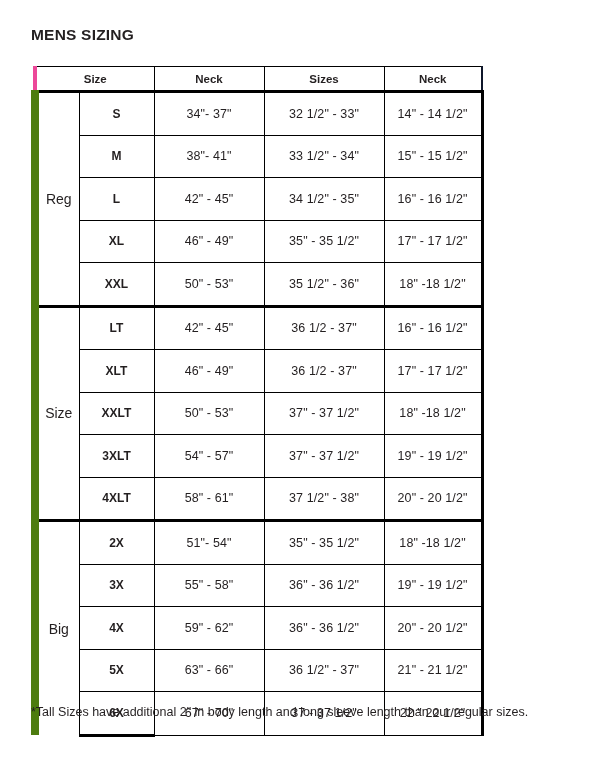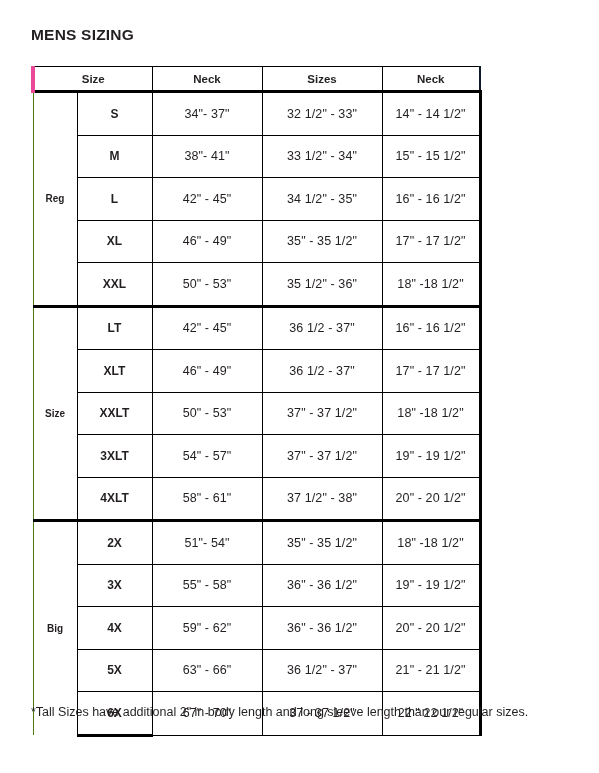--- a/index.html
+++ b/index.html
@@ -65,23 +65,23 @@
     margin-top: 28px;
   }
   thead th.th-neck {
     border-right: 2px solid #0f172a;
   }
 
   tbody td {
     height: 41.5px;
   }
   td.group-cell {
-    font-weight: bold;
-    font-size: 10px;
-    border-left: 1px solid #4d7c0f;
+    font-weight: normal;
+    font-size: 14px;
+    border-left: 8px solid #4d7c0f;
     border-top: none;
     border-bottom: none;
   }
   td.size-cell {
     font-weight: bold;
     font-size: 12px;
   }
   td.meas-cell {
     font-weight: normal;
     font-size: 12.5px;

